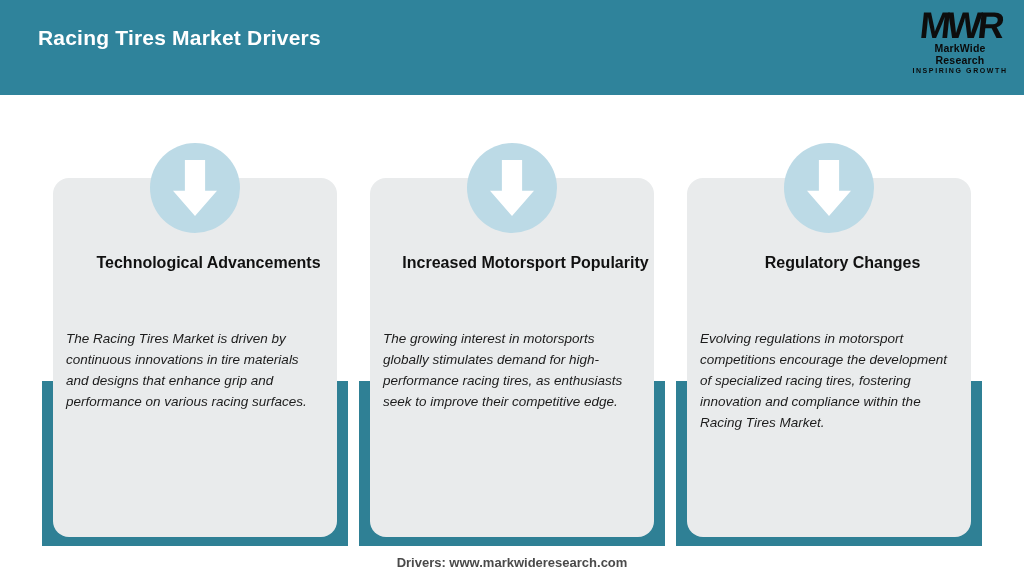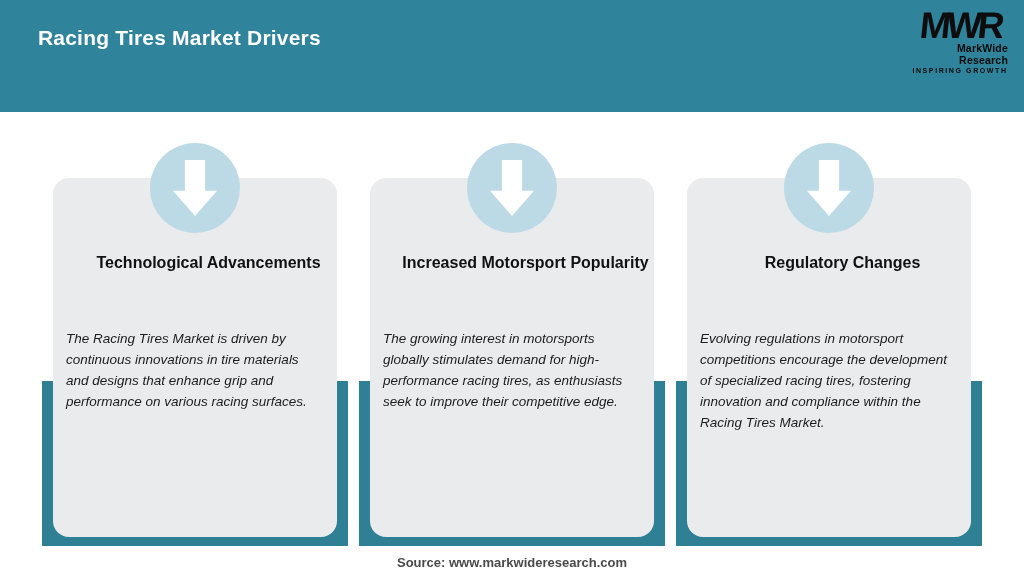--- a/index.html
+++ b/index.html
@@ -3,35 +3,35 @@
 <meta charset="utf-8">
 <style>
   * { margin: 0; padding: 0; box-sizing: border-box; }
   html, body { width: 1024px; height: 576px; background: #ffffff; }
   body { font-family: "Liberation Sans", sans-serif; position: relative; overflow: hidden; }
 
   .stage { position: absolute; inset: 0; width: 1024px; height: 576px; background: #ffffff; }
 
   
   .header {
-    position: absolute; top: 0; left: 0; width: 1024px; height: 112px;
+    position: absolute; top: 0; left: 0; width: 1024px; height: 95px;
     background: #2F839B;
   }
   .page-title {
     position: absolute; left: 38px; top: 26px;
     color: #ffffff; font-size: 21px; font-weight: 800; letter-spacing: 0.2px;
   }
   .logo {
     position: absolute; top: 8px; right: 16px; width: 96px; text-align: center; color: #0a0a0a;
   }
   .logo-monogram {
     font-size: 37px; font-weight: 900; line-height: 36px; letter-spacing: -4px;
     transform: skewX(-6deg); display: inline-block; color: #0d0d0d;
   }
-  .logo-name { font-size: 10.5px; font-weight: 800; letter-spacing: 0.2px; margin-top: -2px; text-align: right; }
+  .logo-name { font-size: 10.5px; font-weight: 800; letter-spacing: 0.2px; margin-top: -2px; }
   .logo-tagline { font-size: 7px; font-weight: 700; letter-spacing: 1.6px; margin-top: 1px; }
 
   
   .card-wrap { position: absolute; top: 140px; width: 306px; height: 406px; }
   .card-wrap.c1 { left: 42px; }
   .card-wrap.c2 { left: 359px; }
   .card-wrap.c3 { left: 676px; }
 
   .card-shadow {
     position: absolute; left: 0; top: 241px; width: 306px; height: 165px;
@@ -108,15 +108,15 @@
   <div class="card-wrap c2">
     <div class="card-shadow"></div>
     <div class="card-face"></div>
     <div class="icon-circle">
       <div class="arrow-down"></div>
     </div>
     <div class="card-title">Increased Motorsport Popularity</div>
     <div class="card-body">The growing interest in motorsports globally stimulates demand for high-performance racing tires, as enthusiasts seek to improve their competitive edge.</div>
   </div>
 
-  <div class="source-text">Source: www.markwideresearch.com</div>
+  <div class="source-text">Drivers: www.markwideresearch.com</div>
 
 </div>
 
 </body></html>

